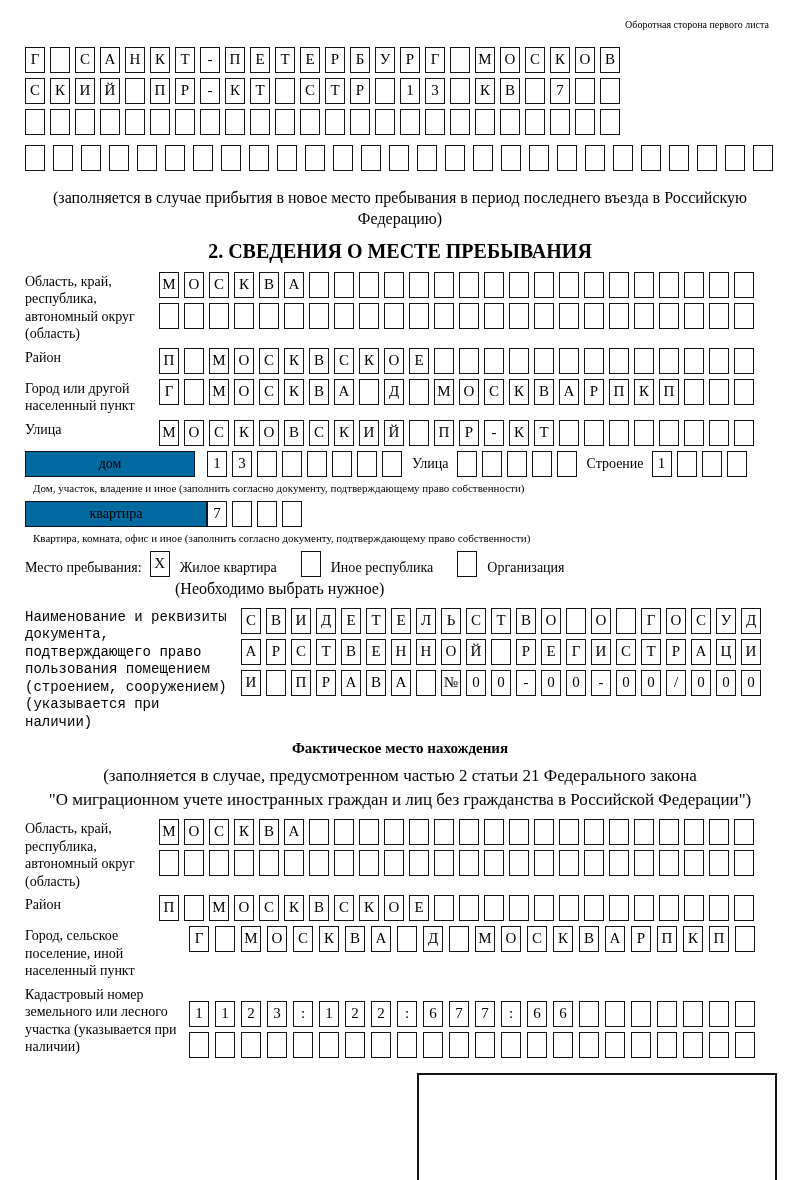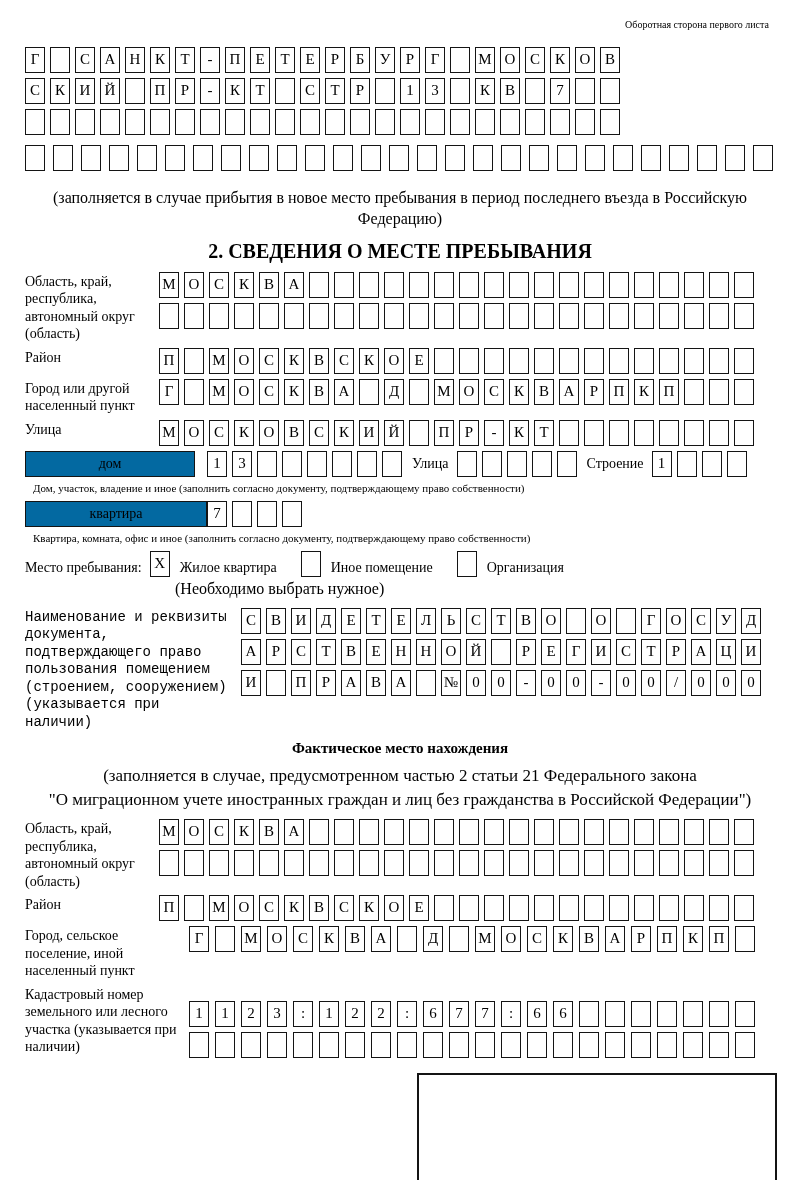--- a/index.html
+++ b/index.html
@@ -358,21 +358,21 @@
 
   <div class="mesto-row">
     <div>Место пребывания:</div>
     <div class="cells">
         <span class="cell">X</span>
       </div>
     <div class="opt-label">Жилое квартира</div>
     <div class="cells">
         <span class="cell"></span>
       </div>
-    <div class="opt-label">Иное помещение</div>
+    <div class="opt-label">Иное республика</div>
     <div class="cells">
         <span class="cell"></span>
       </div>
     <div class="opt-label">Организация</div>
   </div>
   <div class="mesto-note">(Необходимо выбрать нужное)</div>
 
   <div class="frow">
     <div class="flabel-w210">Наименование и реквизиты документа, подтверждающего право пользования помещением (строением, сооружением) (указывается при наличии)</div>
     <div class="rowstack">

